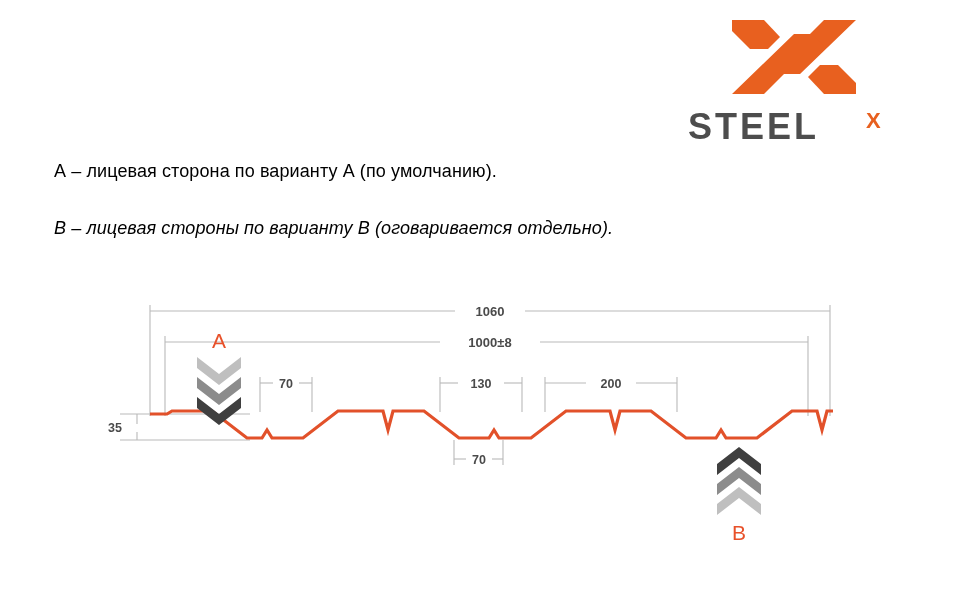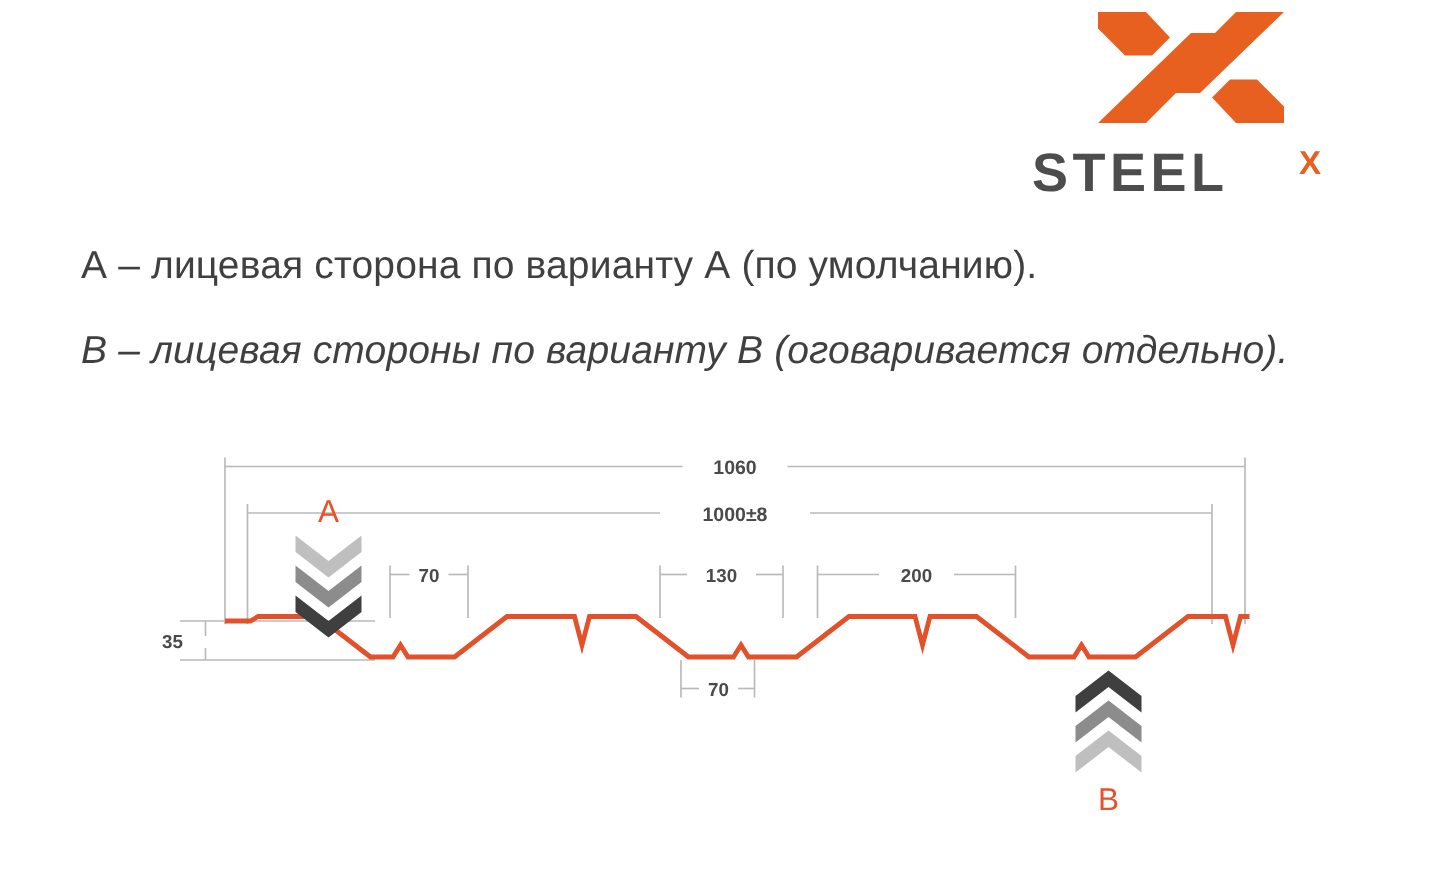--- a/index.html
+++ b/index.html
@@ -13,21 +13,21 @@
     position: relative;
     overflow: hidden;
     font-family: "Liberation Sans", sans-serif;
     background: #ffffff;
   }
 
   
   #logo-block {
     position: absolute;
     left: 688px;
-    top: 6px;
+    top: 18px;
     width: 215px;
     height: 125px;
   }
   #logo-mark {
     position: absolute;
     left: 42px;
     top: 0px;
     width: 128px;
     height: 78px;
   }
@@ -36,23 +36,23 @@
     left: 0px;
     top: 88px;
     width: 215px;
     height: 42px;
   }
 
   
   .intro-line {
     position: absolute;
     left: 54px;
-    font-size: 26px;
+    font-size: 18px;
     letter-spacing: 0.1px;
-    color: #404040;
+    color: #000000;
     white-space: nowrap;
     font-family: "Liberation Sans", sans-serif;
   }
   #intro-line-a { top: 161px; }
   #intro-line-b { top: 218px; font-style: italic; }
 
   
   #drawing {
     position: absolute;
     left: 0;

